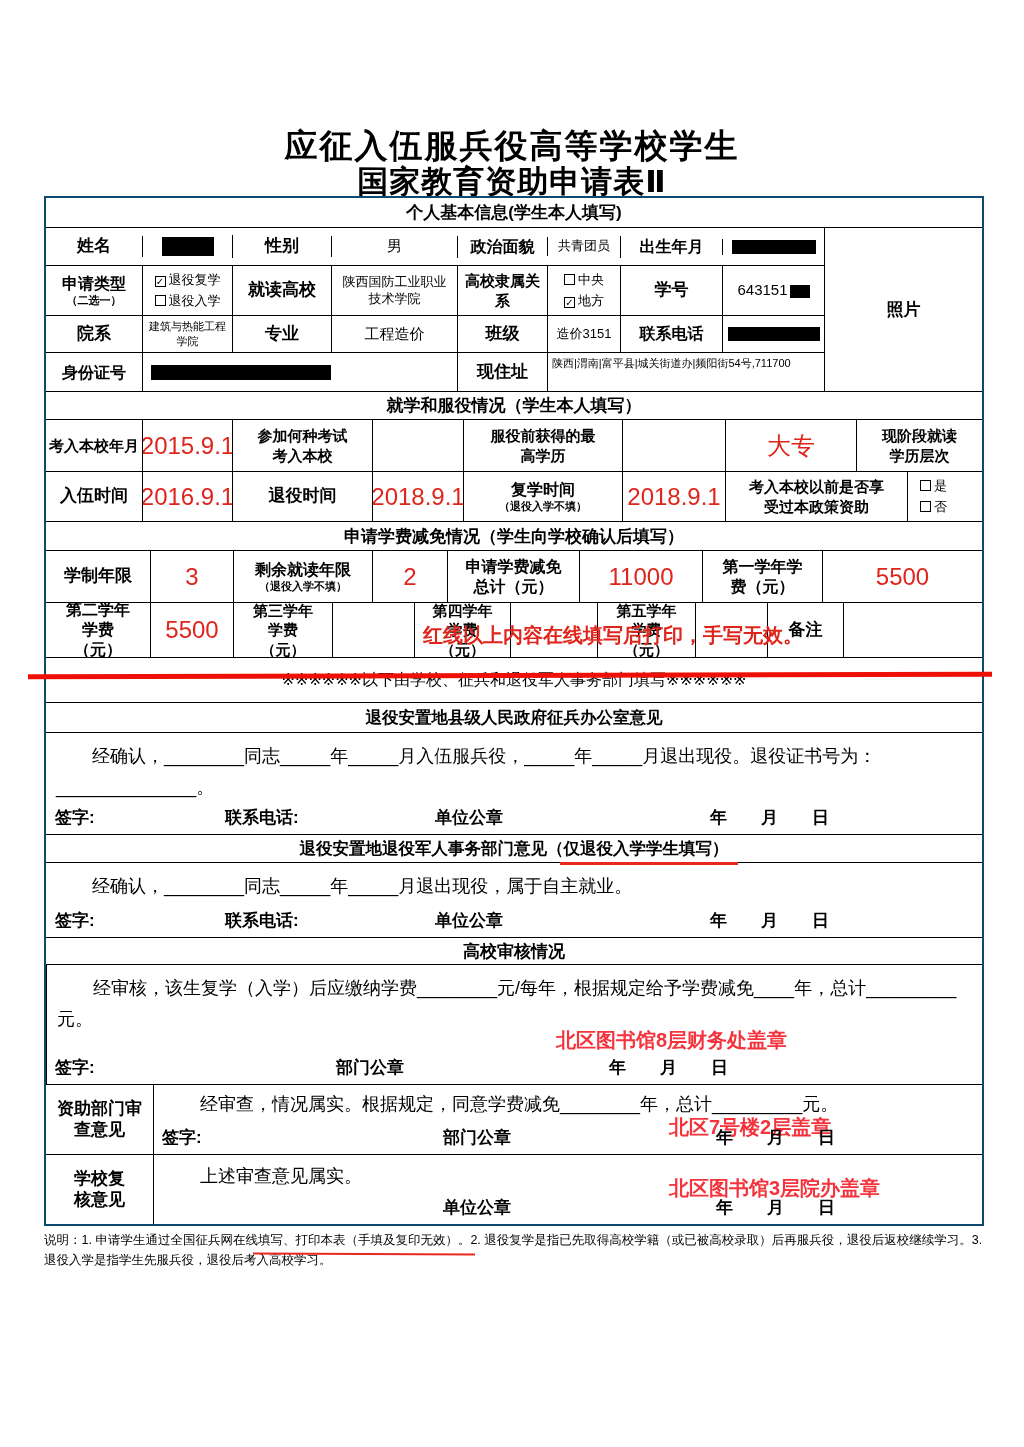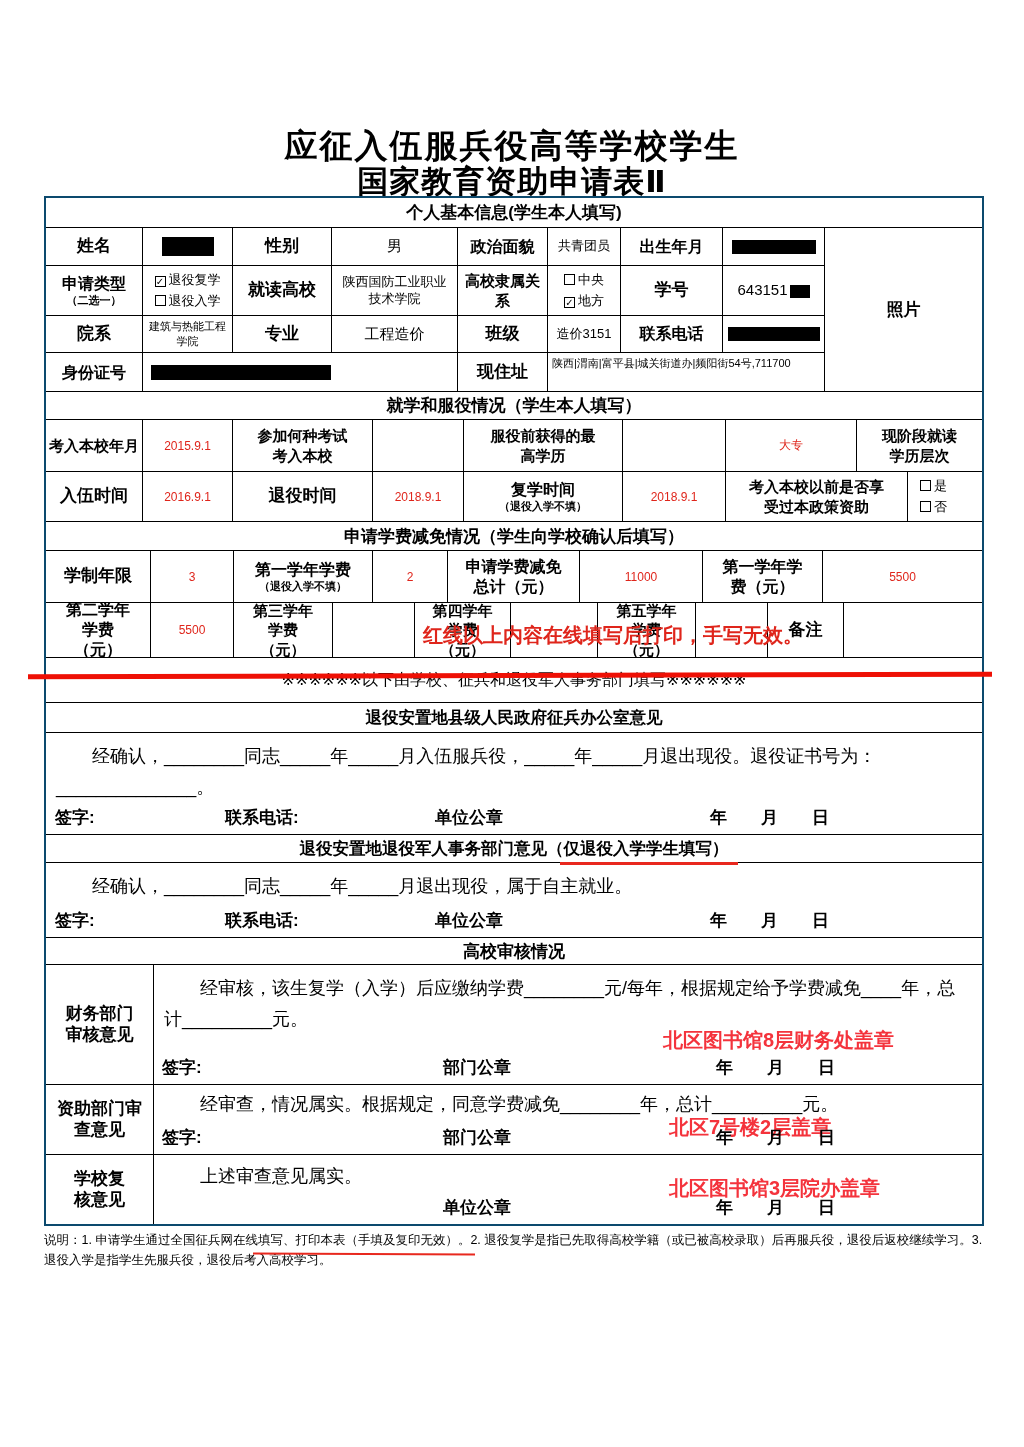--- a/index.html
+++ b/index.html
@@ -16,28 +16,28 @@
         align-items:center;justify-content:center;text-align:center;overflow:hidden;padding:1px 2px;}
   .cell.cl0{border-left:none;}
   .sechead{font-weight:bold;font-size:17px;}
   .lbl{font-weight:bold;font-size:17px;line-height:1.2;}
   .lbl16{font-weight:bold;font-size:16px;line-height:1.25;}
   .lbl15{font-weight:bold;font-size:15px;line-height:1.3;}
   .sub{font-weight:bold;font-size:11px;line-height:1.2;}
   .val{font-size:15px;line-height:1.25;}
   .vsm{font-size:13px;line-height:1.3;}
   .vxs{font-size:11px;line-height:1.35;text-align:left;}
-  .red{color:#df251b;font-size:12px;font-weight:normal;}
+  .red{color:#df251b;font-size:24px;font-weight:normal;}
   .redact{background:#000;display:inline-block;vertical-align:middle;}
   .cb{display:inline-block;width:11px;height:11px;border:1px solid #000;box-sizing:border-box;
       margin-right:3px;font-size:10px;line-height:9px;text-align:center;vertical-align:-1px;}
   .cbrow{font-size:13px;font-weight:normal;line-height:1.55;text-align:left;}
   .pleft{width:778px;box-sizing:border-box;}
   .prow{display:flex;border-top:1px solid #000;box-sizing:border-box;}
-  .prow.first{border-top:none;}
+  .prow.first{border-top:none;align-items:center;}
   .photo{flex:1;display:flex;align-items:center;justify-content:center;
          border-left:1px solid #000;box-sizing:border-box;font-weight:bold;font-size:17px;}
   .body{display:block;text-align:left;position:relative;padding:8px 10px;font-size:18px;line-height:1.7;}
   .body p{margin:0;}
   .indent{text-indent:2em;}
   .signline{position:absolute;left:0;right:0;bottom:6px;height:24px;font-weight:bold;font-size:17px;}
   .signline span{position:absolute;white-space:nowrap;}
   .stamp{position:absolute;color:#f4333c;font-weight:bold;font-size:20px;white-space:nowrap;}
   .overlay-rednote{position:absolute;left:423px;top:622px;color:#df251b;font-size:20px;
                    font-weight:bold;white-space:nowrap;z-index:6;}
@@ -163,21 +163,21 @@
     </div>
 
     <div class="row" style="height:29px">
       <div class="cell cl0 sechead" style="flex:1">申请学费减免情况（学生向学校确认后填写）</div>
     </div>
 
     <div class="row" style="height:52px">
       <div class="cell cl0 lbl" style="width:104px">学制年限</div>
       <div class="cell red" style="width:83px">3</div>
       <div class="cell" style="width:139px">
-        <div class="lbl16">第一学年学费</div>
+        <div class="lbl16">剩余就读年限</div>
         <div class="sub">（退役入学不填）</div>
       </div>
       <div class="cell red" style="width:75px">2</div>
       <div class="cell lbl16" style="width:132px;padding:1px 14px">申请学费减免总计（元）</div>
       <div class="cell red" style="width:123px">11000</div>
       <div class="cell lbl16" style="width:120px;padding:1px 16px">第一学年学费（元）</div>
       <div class="cell red" style="flex:1">5500</div>
     </div>
 
     <div class="row" style="height:55px">
@@ -226,21 +226,20 @@
           <span style="left:664px">年　　月　　日</span>
         </div>
       </div>
     </div>
 
     <div class="row" style="height:27px">
       <div class="cell cl0 sechead" style="flex:1">高校审核情况</div>
     </div>
 
     <div class="row" style="height:120px">
-      <div class="cell cl0 lbl" style="width:107px;padding:1px 16px">财务部门审核意见</div>
       <div class="cell body" style="flex:1">
         <p class="indent">经审核，该生复学（入学）后应缴纳学费________元/每年，根据规定给予学费减免____年，总计_________元。</p>
         <div class="stamp" style="left:509px;top:58px">北区图书馆8层财务处盖章</div>
         <div class="signline">
           <span style="left:8px">签字:</span>
           <span style="left:289px">部门公章</span>
           <span style="left:562px">年　　月　　日</span>
         </div>
       </div>
     </div>

